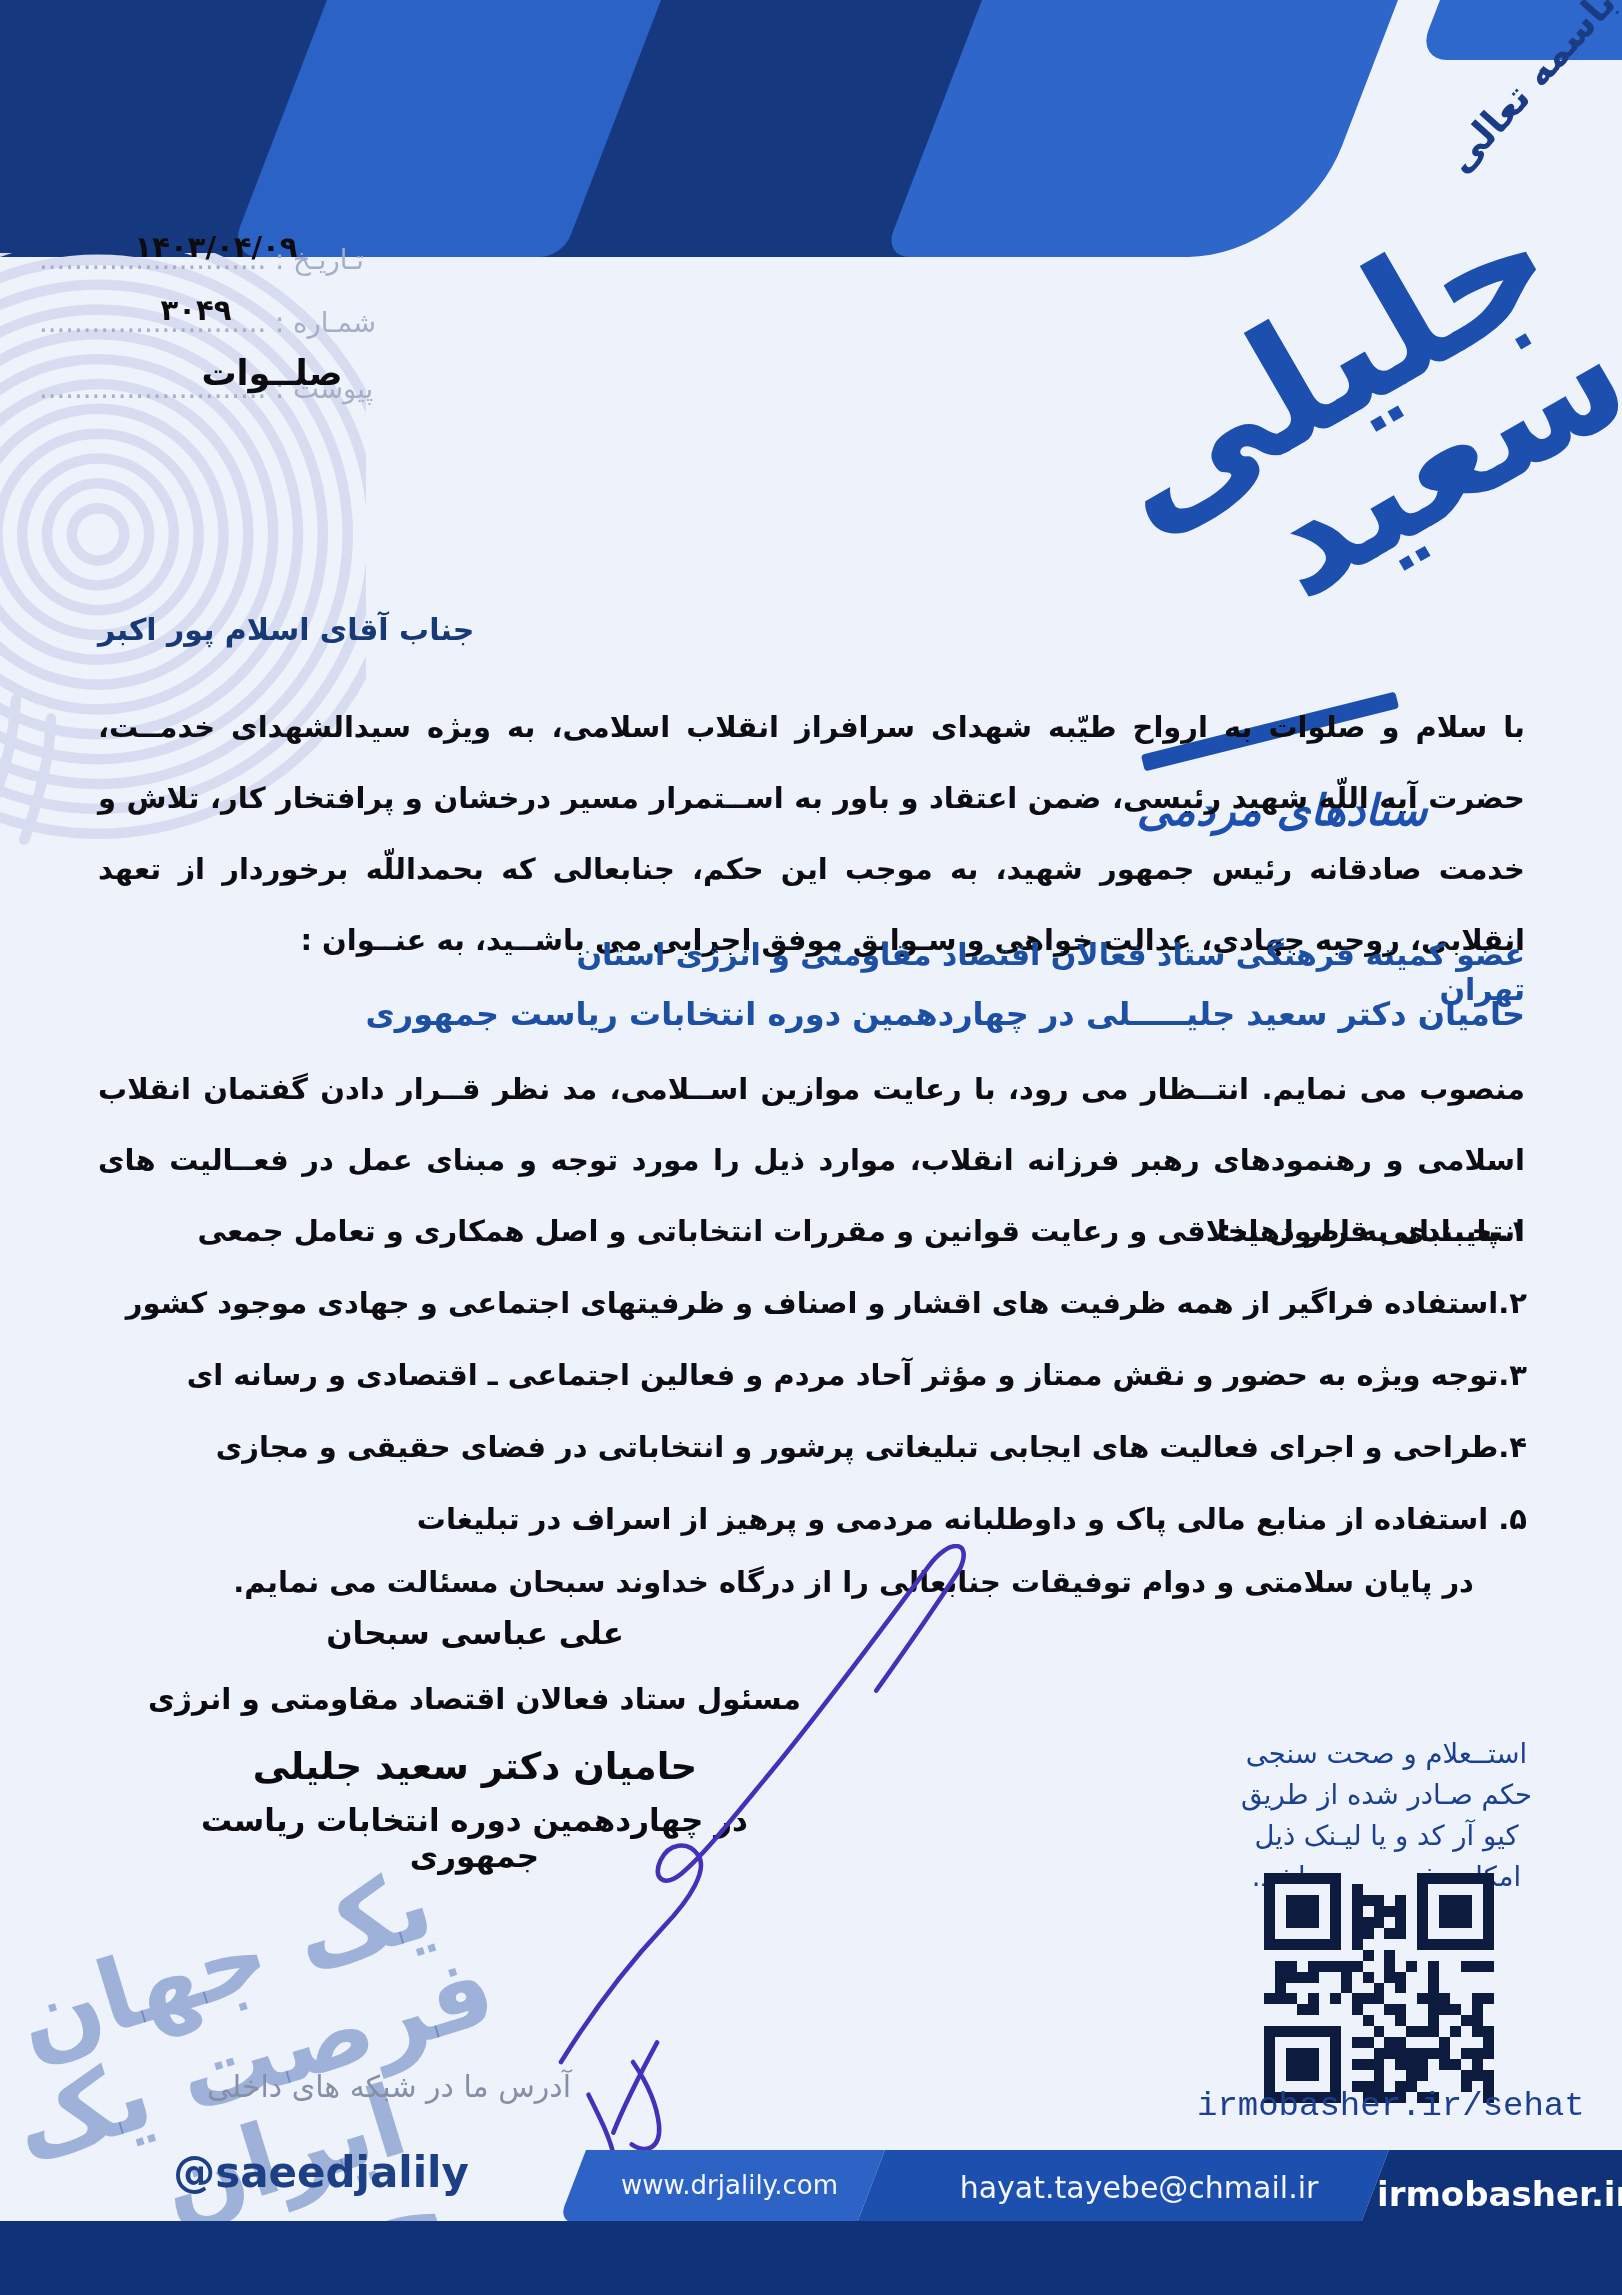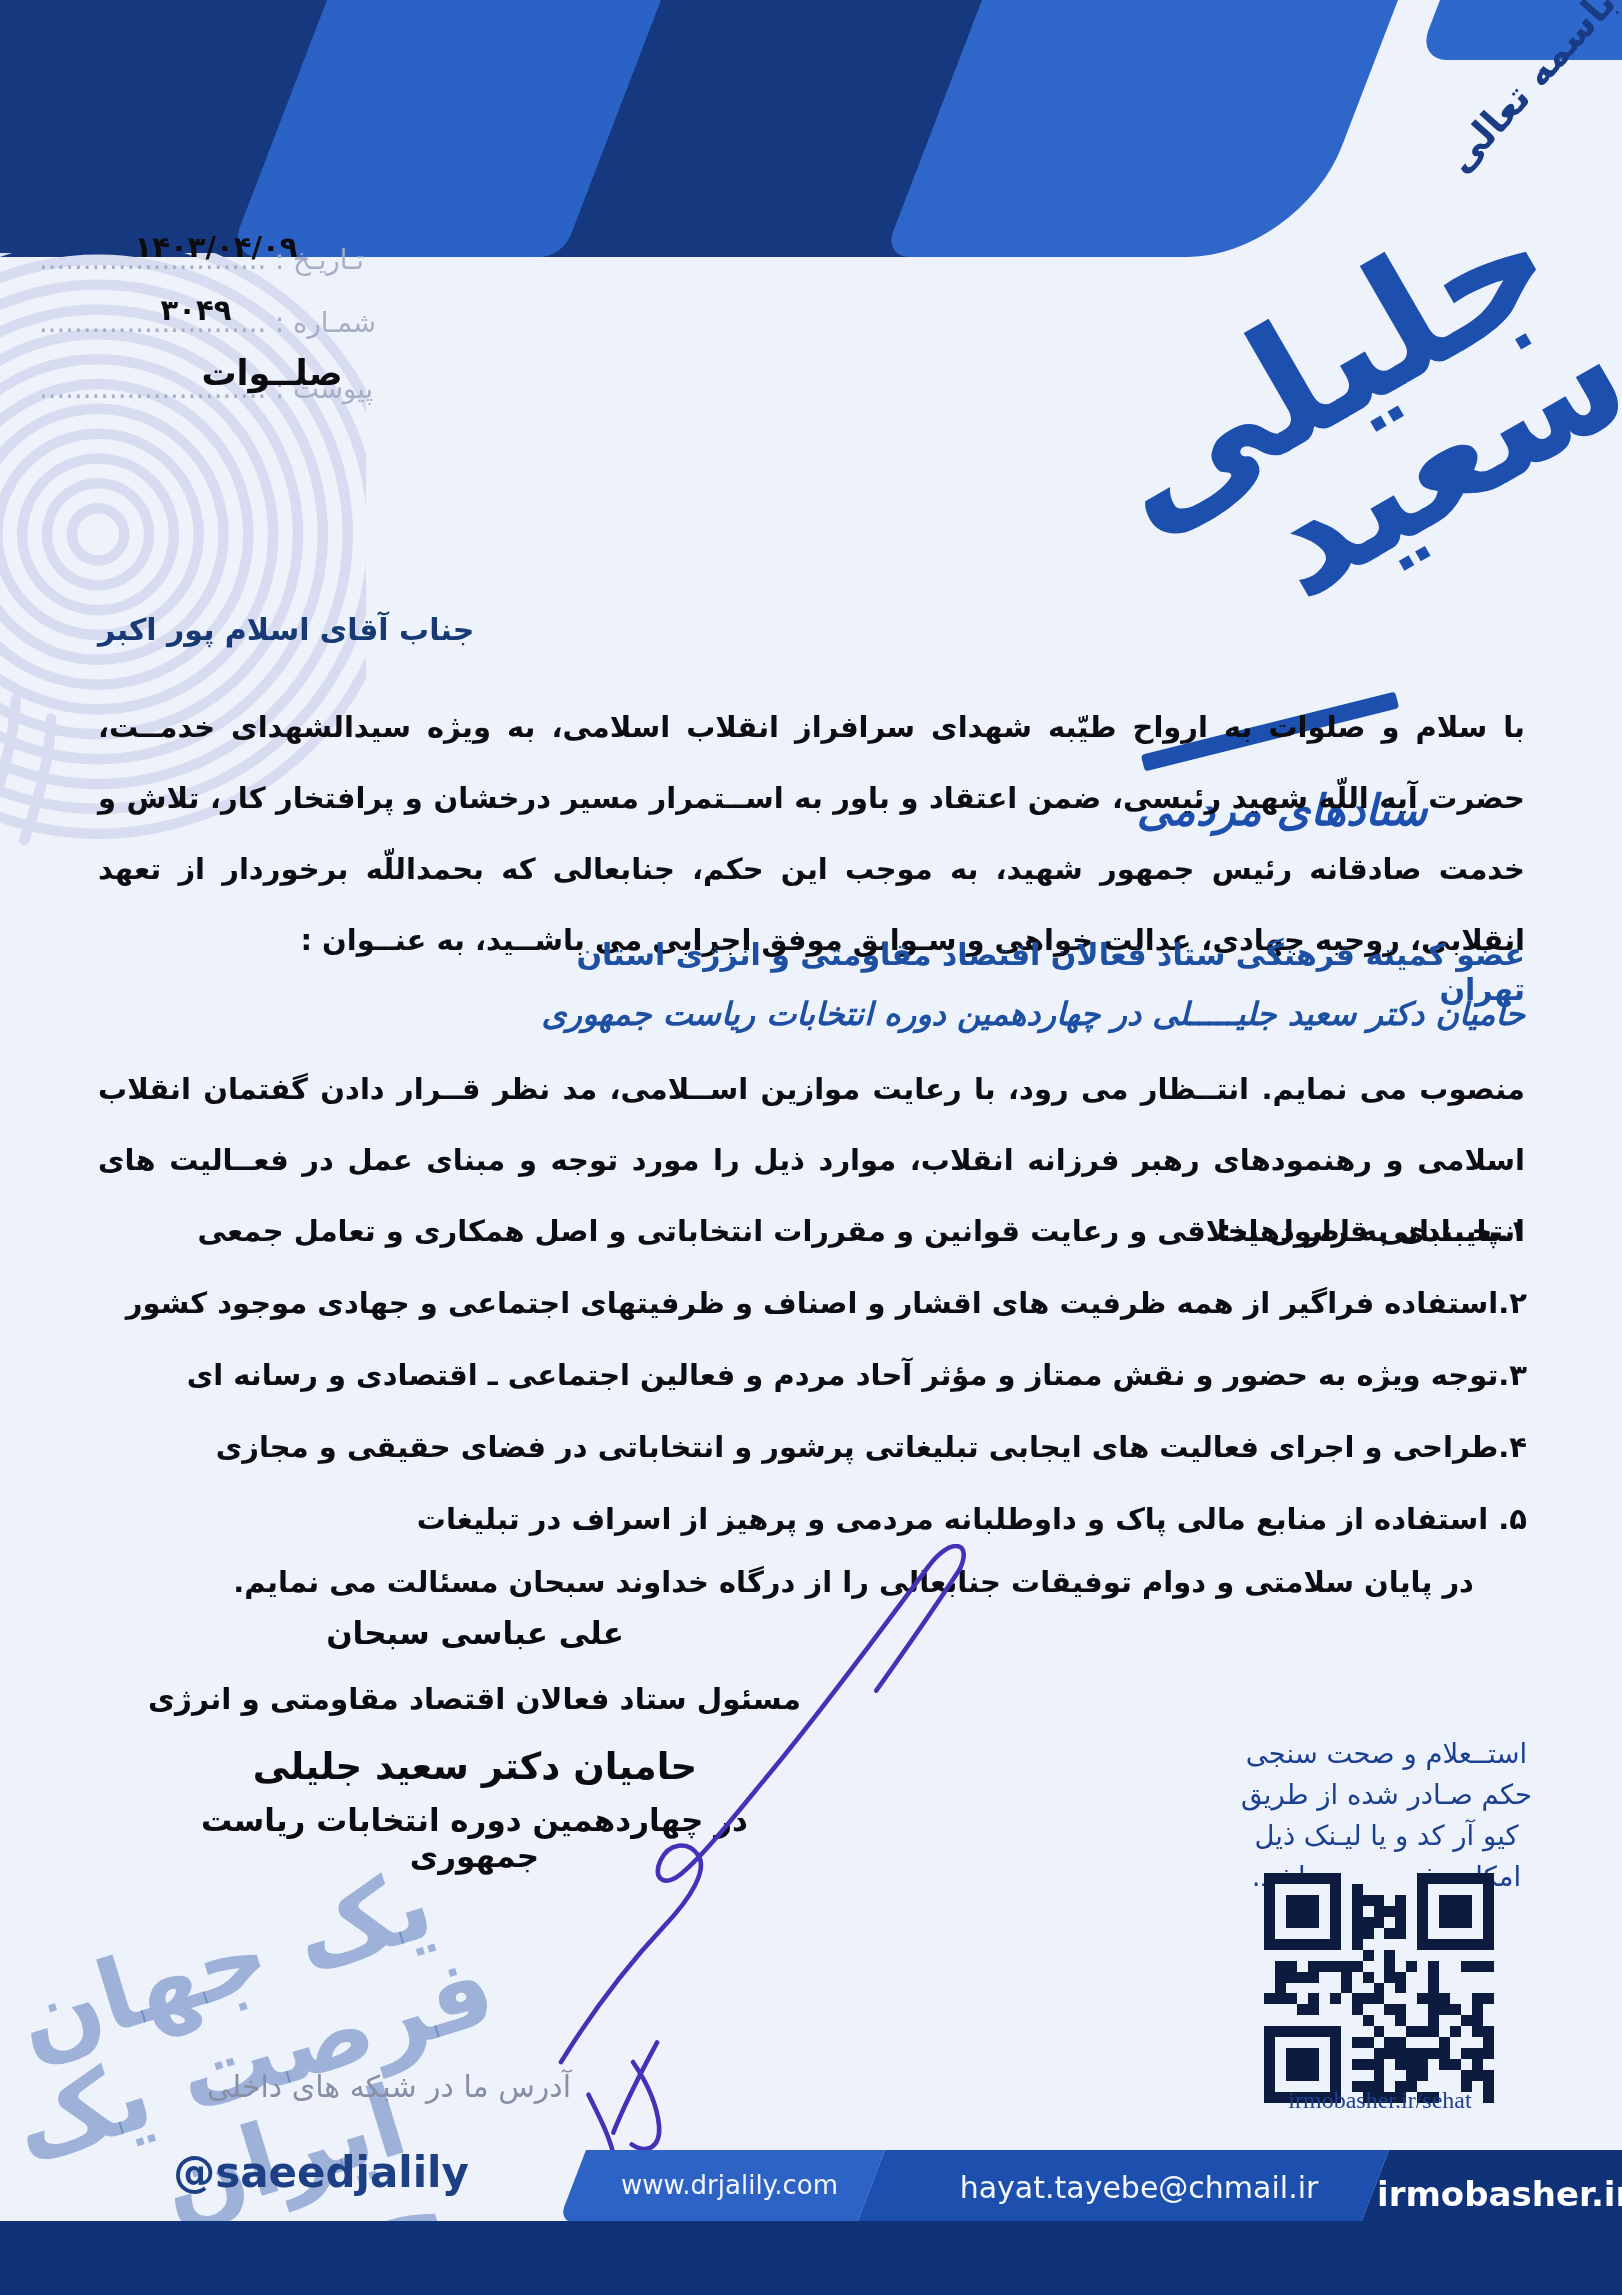--- a/index.html
+++ b/index.html
@@ -31,42 +31,42 @@
   .field-label{position:absolute; direction:rtl; color:#a6aec5; font-size:27.5px;}
   .field-value{position:absolute; color:#0b0b10; font-weight:bold; text-align:center; direction:rtl;}
   
   .rtl{direction:rtl;}
   .salutation{position:absolute; right:98px; top:612px; left:98px; text-align:left; color:#173a75; font-size:30px; font-weight:bold;}
   .para{position:absolute; left:98px; right:98px; color:#0d0d12; font-size:29px; font-weight:bold; line-height:71px; text-align:justify;}
   .para1{top:692px;}
   .para2{top:1054px;}
   .appt{position:absolute; left:98px; right:98px; text-align:right; color:#1d4fa3; font-weight:bold;}
   .appt1{top:937px; font-size:30px; padding-left:458px;}
-  .appt2{top:995px; font-size:32px; padding-left:164px;font-style:italic;}
+  .appt2{top:995px; font-size:32px; padding-left:164px;}
   .list{position:absolute; left:98px; right:96px; top:1195px; color:#0d0d12; font-size:29px; font-weight:bold; line-height:72px; text-align:right;}
   .closing{position:absolute; left:98px; right:149px; top:1565px; color:#0d0d12; font-size:29px; font-weight:bold; text-align:right;}
   
   .sig-line{position:absolute; text-align:center; color:#0c0c10; font-weight:bold; direction:rtl;}
   .sig-name{left:164px; width:622px; top:1615px; font-size:31px;}
   .sig-role1{left:131px; width:687px; top:1682px; font-size:29.4px;}
   .sig-role2{left:164px; width:622px; top:1745px; font-size:37px;}
   .sig-role3{left:131px; width:687px; top:1802px; font-size:31px;}
   .autograph{position:absolute; left:510px; top:1544px;}
   
   .slogan{
     position:absolute; left:19.6px; top:1907px; width:497px;
     transform:rotate(-17deg); transform-origin:center;
     font-size:98px; font-weight:bold; line-height:1.02; text-align:center;
     color:rgba(48,88,170,0.42); direction:rtl;
   }
   
   .verify{position:absolute; right:58px; top:1733px; width:357px; text-align:center; color:#1c4090; font-size:27.5px; line-height:41px; direction:rtl;}
   .qr{position:absolute; left:1264px; top:1873px; width:230px; height:230px;}
   .qr svg{width:100%; height:100%; shape-rendering:crispEdges;}
-  .qr-link{position:absolute; left:1197px; top:2087px; width:366px; text-align:center; color:#1e3f8f; font-size:24px; font-family:Liberation Serif, serif;}
+  .qr-link{position:absolute; left:1197px; top:2087px; width:366px; text-align:center; color:#1e3f8f; font-size:34px; font-family:Liberation Mono, monospace;}
   
   .social-caption{position:absolute; left:137px; top:2069px; width:504px; text-align:center; color:#878fa6; font-size:30px; direction:rtl;}
   .social-handle{position:absolute; left:92px; top:2148px; width:458px; text-align:center; color:#1d4085; font-size:42px; font-weight:bold;}
   .fpiece{position:absolute; top:2150px; height:73px; transform:skewX(-21deg); transform-origin:top left;}
   .fpiece.www{left:586px; width:299px; background:#2e63c6; border-radius:0 0 0 17px;}
   .fpiece.mail{left:885px; width:504px; background:#1d4fae;}
   .fpiece.navy-right{left:1389px; width:366px; background:#0f3279;}
   .fstrip{position:absolute; left:0; top:2221px; width:1623px; height:75px; background:#0f3279;}
   .ftext{position:absolute; color:#f4f7ff; text-align:center;}
   .ftext.www-t{left:592px; width:275px; top:2170px; font-size:26px;}

